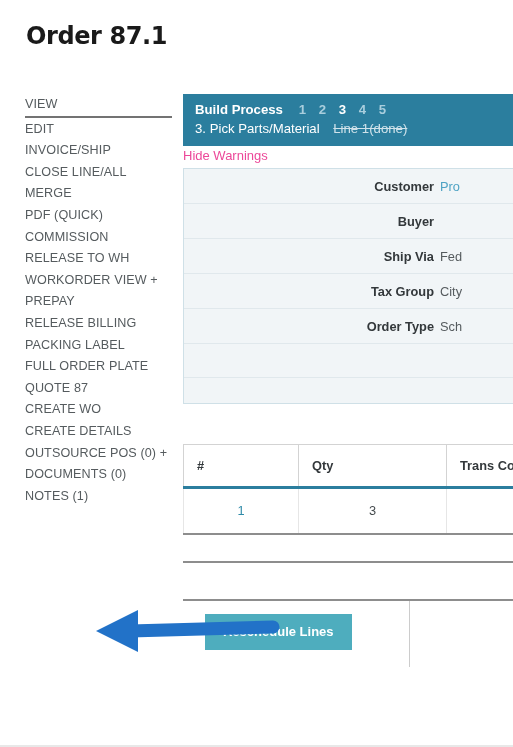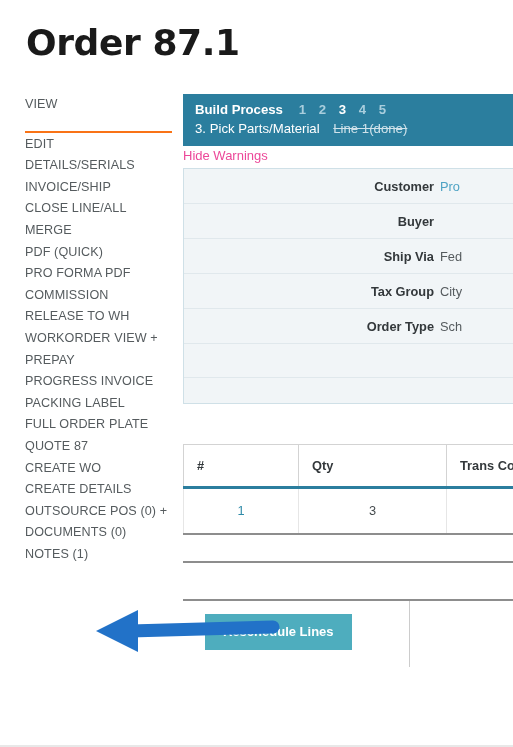--- a/index.html
+++ b/index.html
@@ -15,21 +15,21 @@
     overflow: hidden;
     font-family: "Liberation Sans", sans-serif;
     color: #333333;
   }
 
   
   #page-title {
     position: absolute;
     left: 26px;
     top: 22px;
-    font-size: 36px;
+    font-size: 24px;
     font-weight: bold;
     letter-spacing: -0.4px;
     color: #1a1a1a;
     font-family: "DejaVu Sans", sans-serif;
   }
 
   
   #sidebar {
     position: absolute;
     left: 25px;
@@ -37,22 +37,22 @@
     width: 148px;
   }
   .side-item {
     font-size: 12.6px;
     line-height: 21.6px;
     color: #555b5e;
     white-space: nowrap;
     letter-spacing: 0.1px;
   }
   .side-item.has-rule {
-    border-bottom: 2px solid #f97316;
-    padding-bottom: 15px;
+    border-bottom: 2px solid #737373;
+    padding-bottom: 0;
     margin-bottom: 1px;
     width: 147px;
   }
 
   
   #main {
     position: absolute;
     left: 183px;
     top: 94px;
     width: 400px;   
@@ -226,31 +226,29 @@
   }
 </style>
 </head>
 <body>
 
 <div id="page-title">Order 87.1</div>
 
 <nav id="sidebar">
   <div class="side-item has-rule">VIEW</div>
   <div class="side-item">EDIT</div>
-  <div class="side-item">DETAILS/SERIALS</div>
   <div class="side-item">INVOICE/SHIP</div>
   <div class="side-item">CLOSE LINE/ALL</div>
   <div class="side-item">MERGE</div>
   <div class="side-item">PDF (QUICK)</div>
-  <div class="side-item">PRO FORMA PDF</div>
   <div class="side-item">COMMISSION</div>
   <div class="side-item">RELEASE TO WH</div>
   <div class="side-item">WORKORDER VIEW +</div>
   <div class="side-item">PREPAY</div>
-  <div class="side-item">PROGRESS INVOICE</div>
+  <div class="side-item">RELEASE BILLING</div>
   <div class="side-item">PACKING LABEL</div>
   <div class="side-item">FULL ORDER PLATE</div>
   <div class="side-item">QUOTE 87</div>
   <div class="side-item">CREATE WO</div>
   <div class="side-item">CREATE DETAILS</div>
   <div class="side-item">OUTSOURCE POS (0) +</div>
   <div class="side-item">DOCUMENTS (0)</div>
   <div class="side-item">NOTES (1)</div>
 </nav>
 

